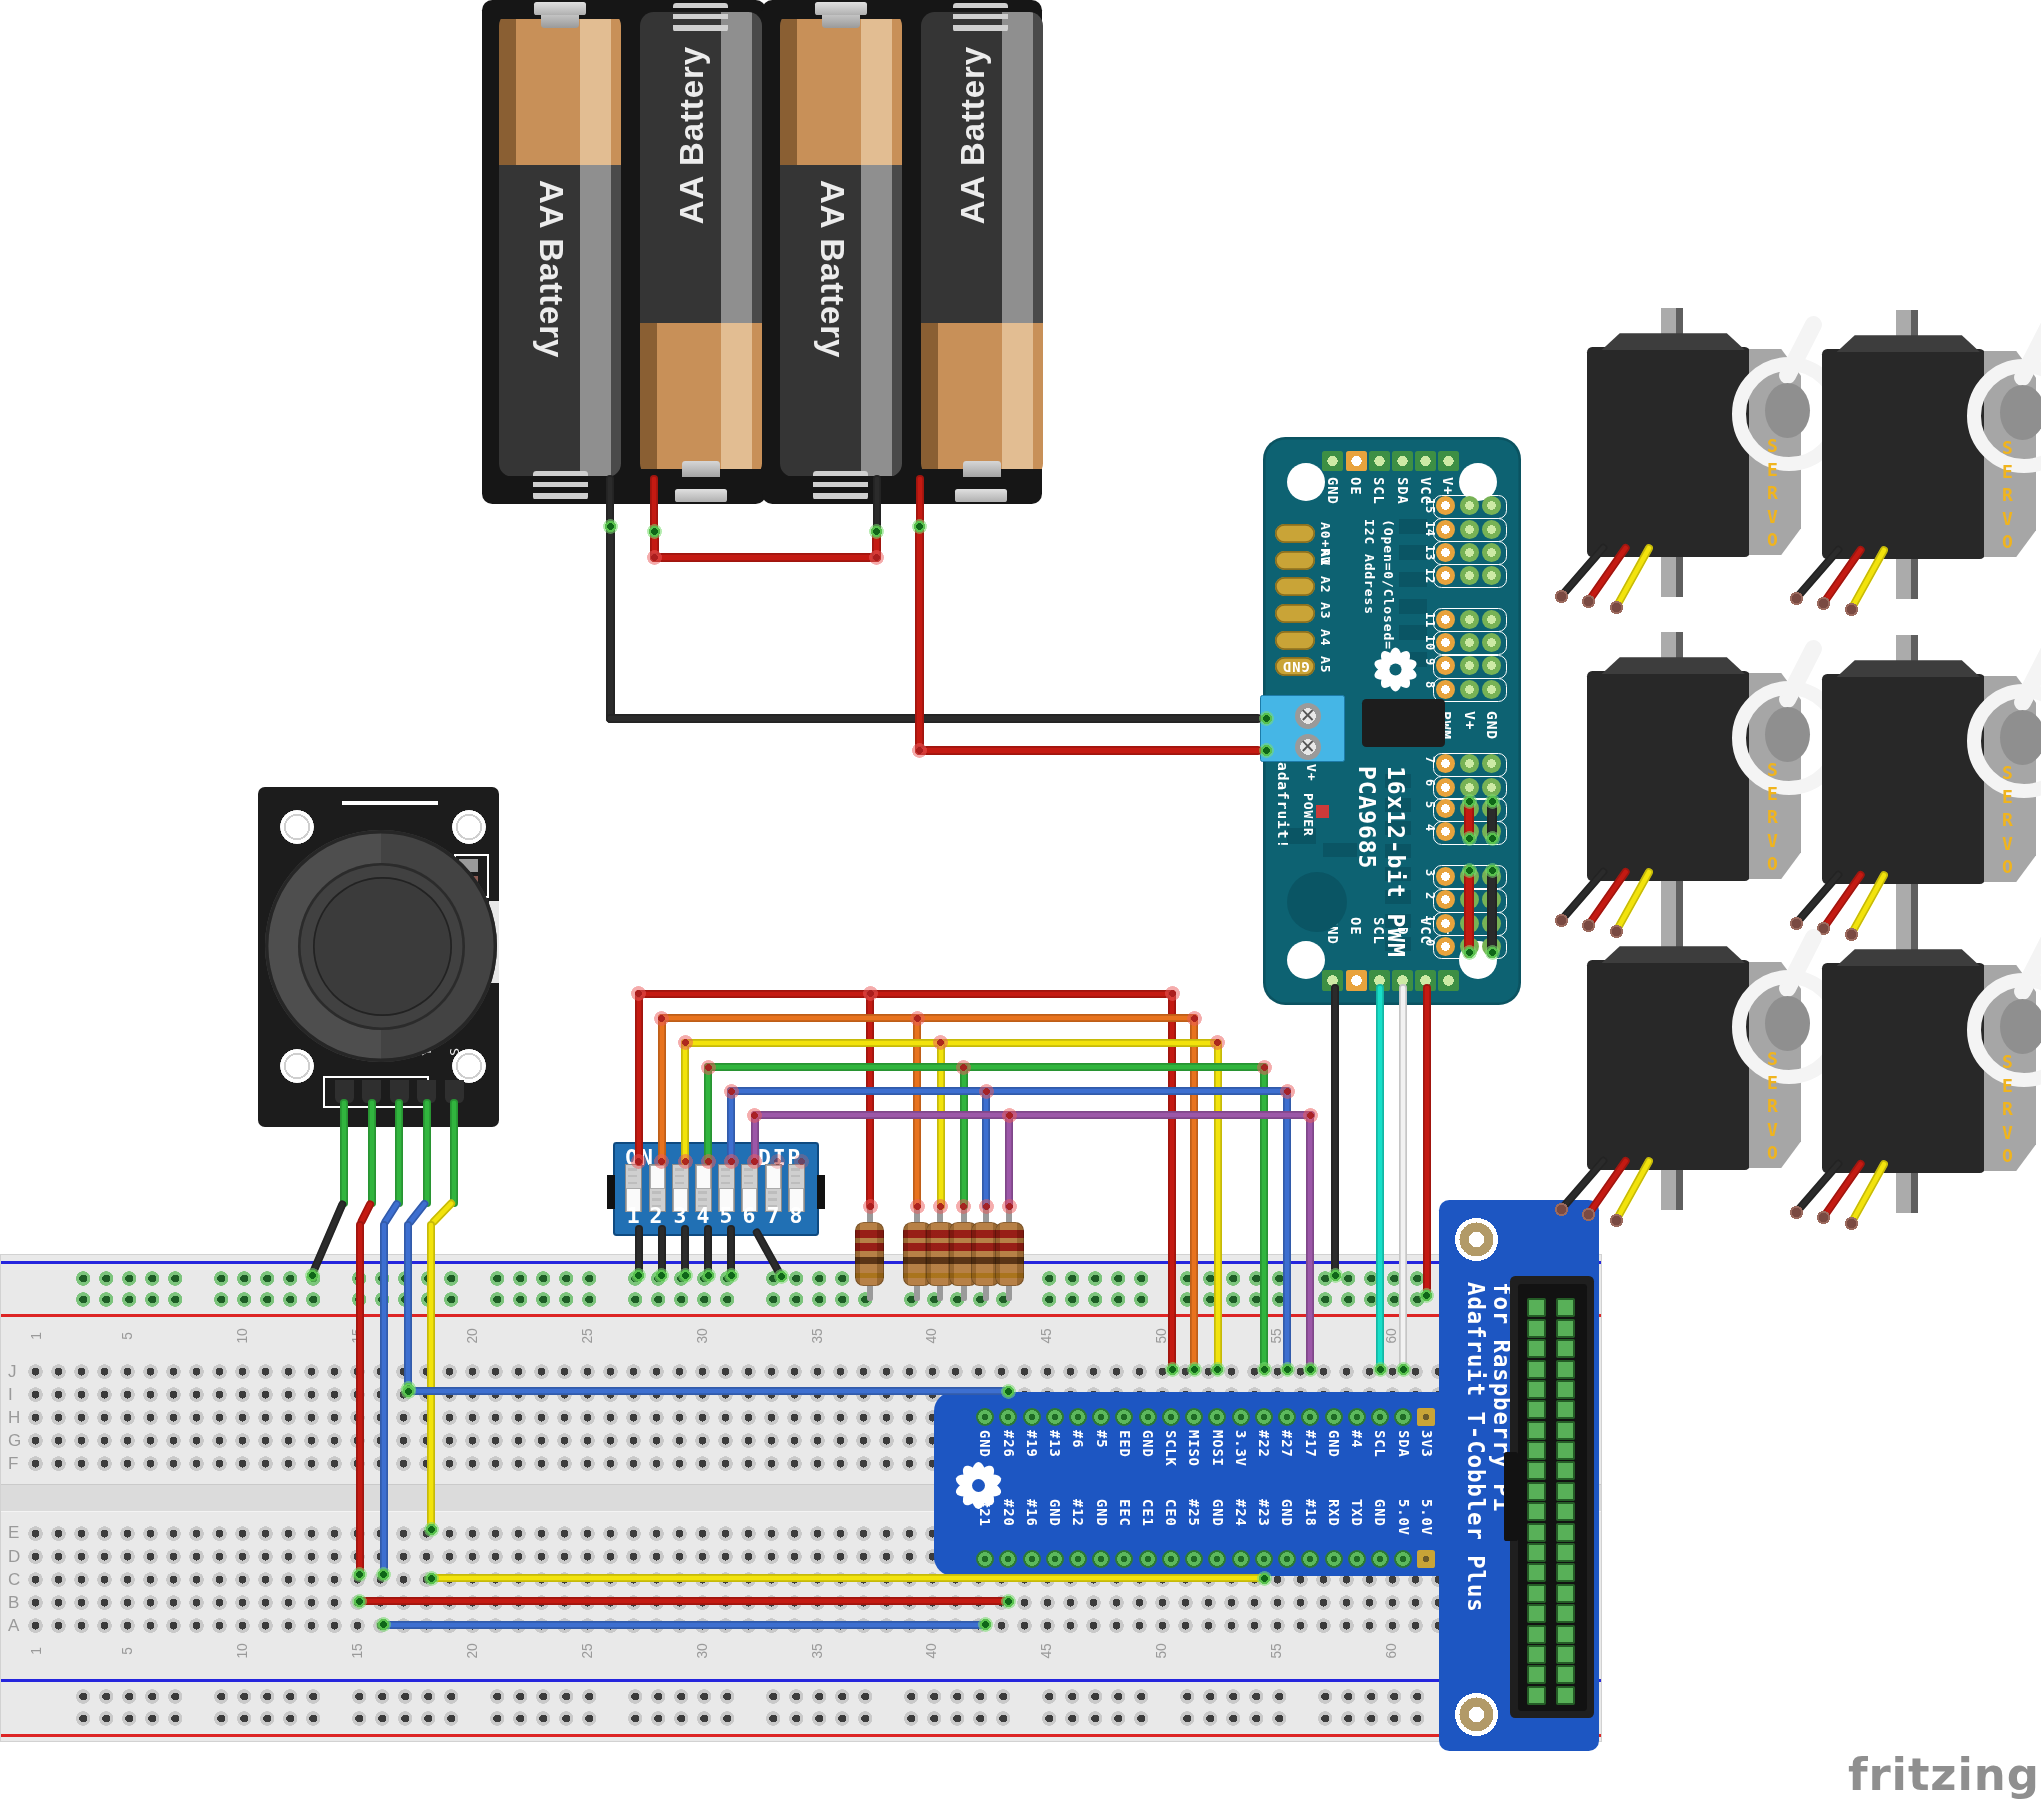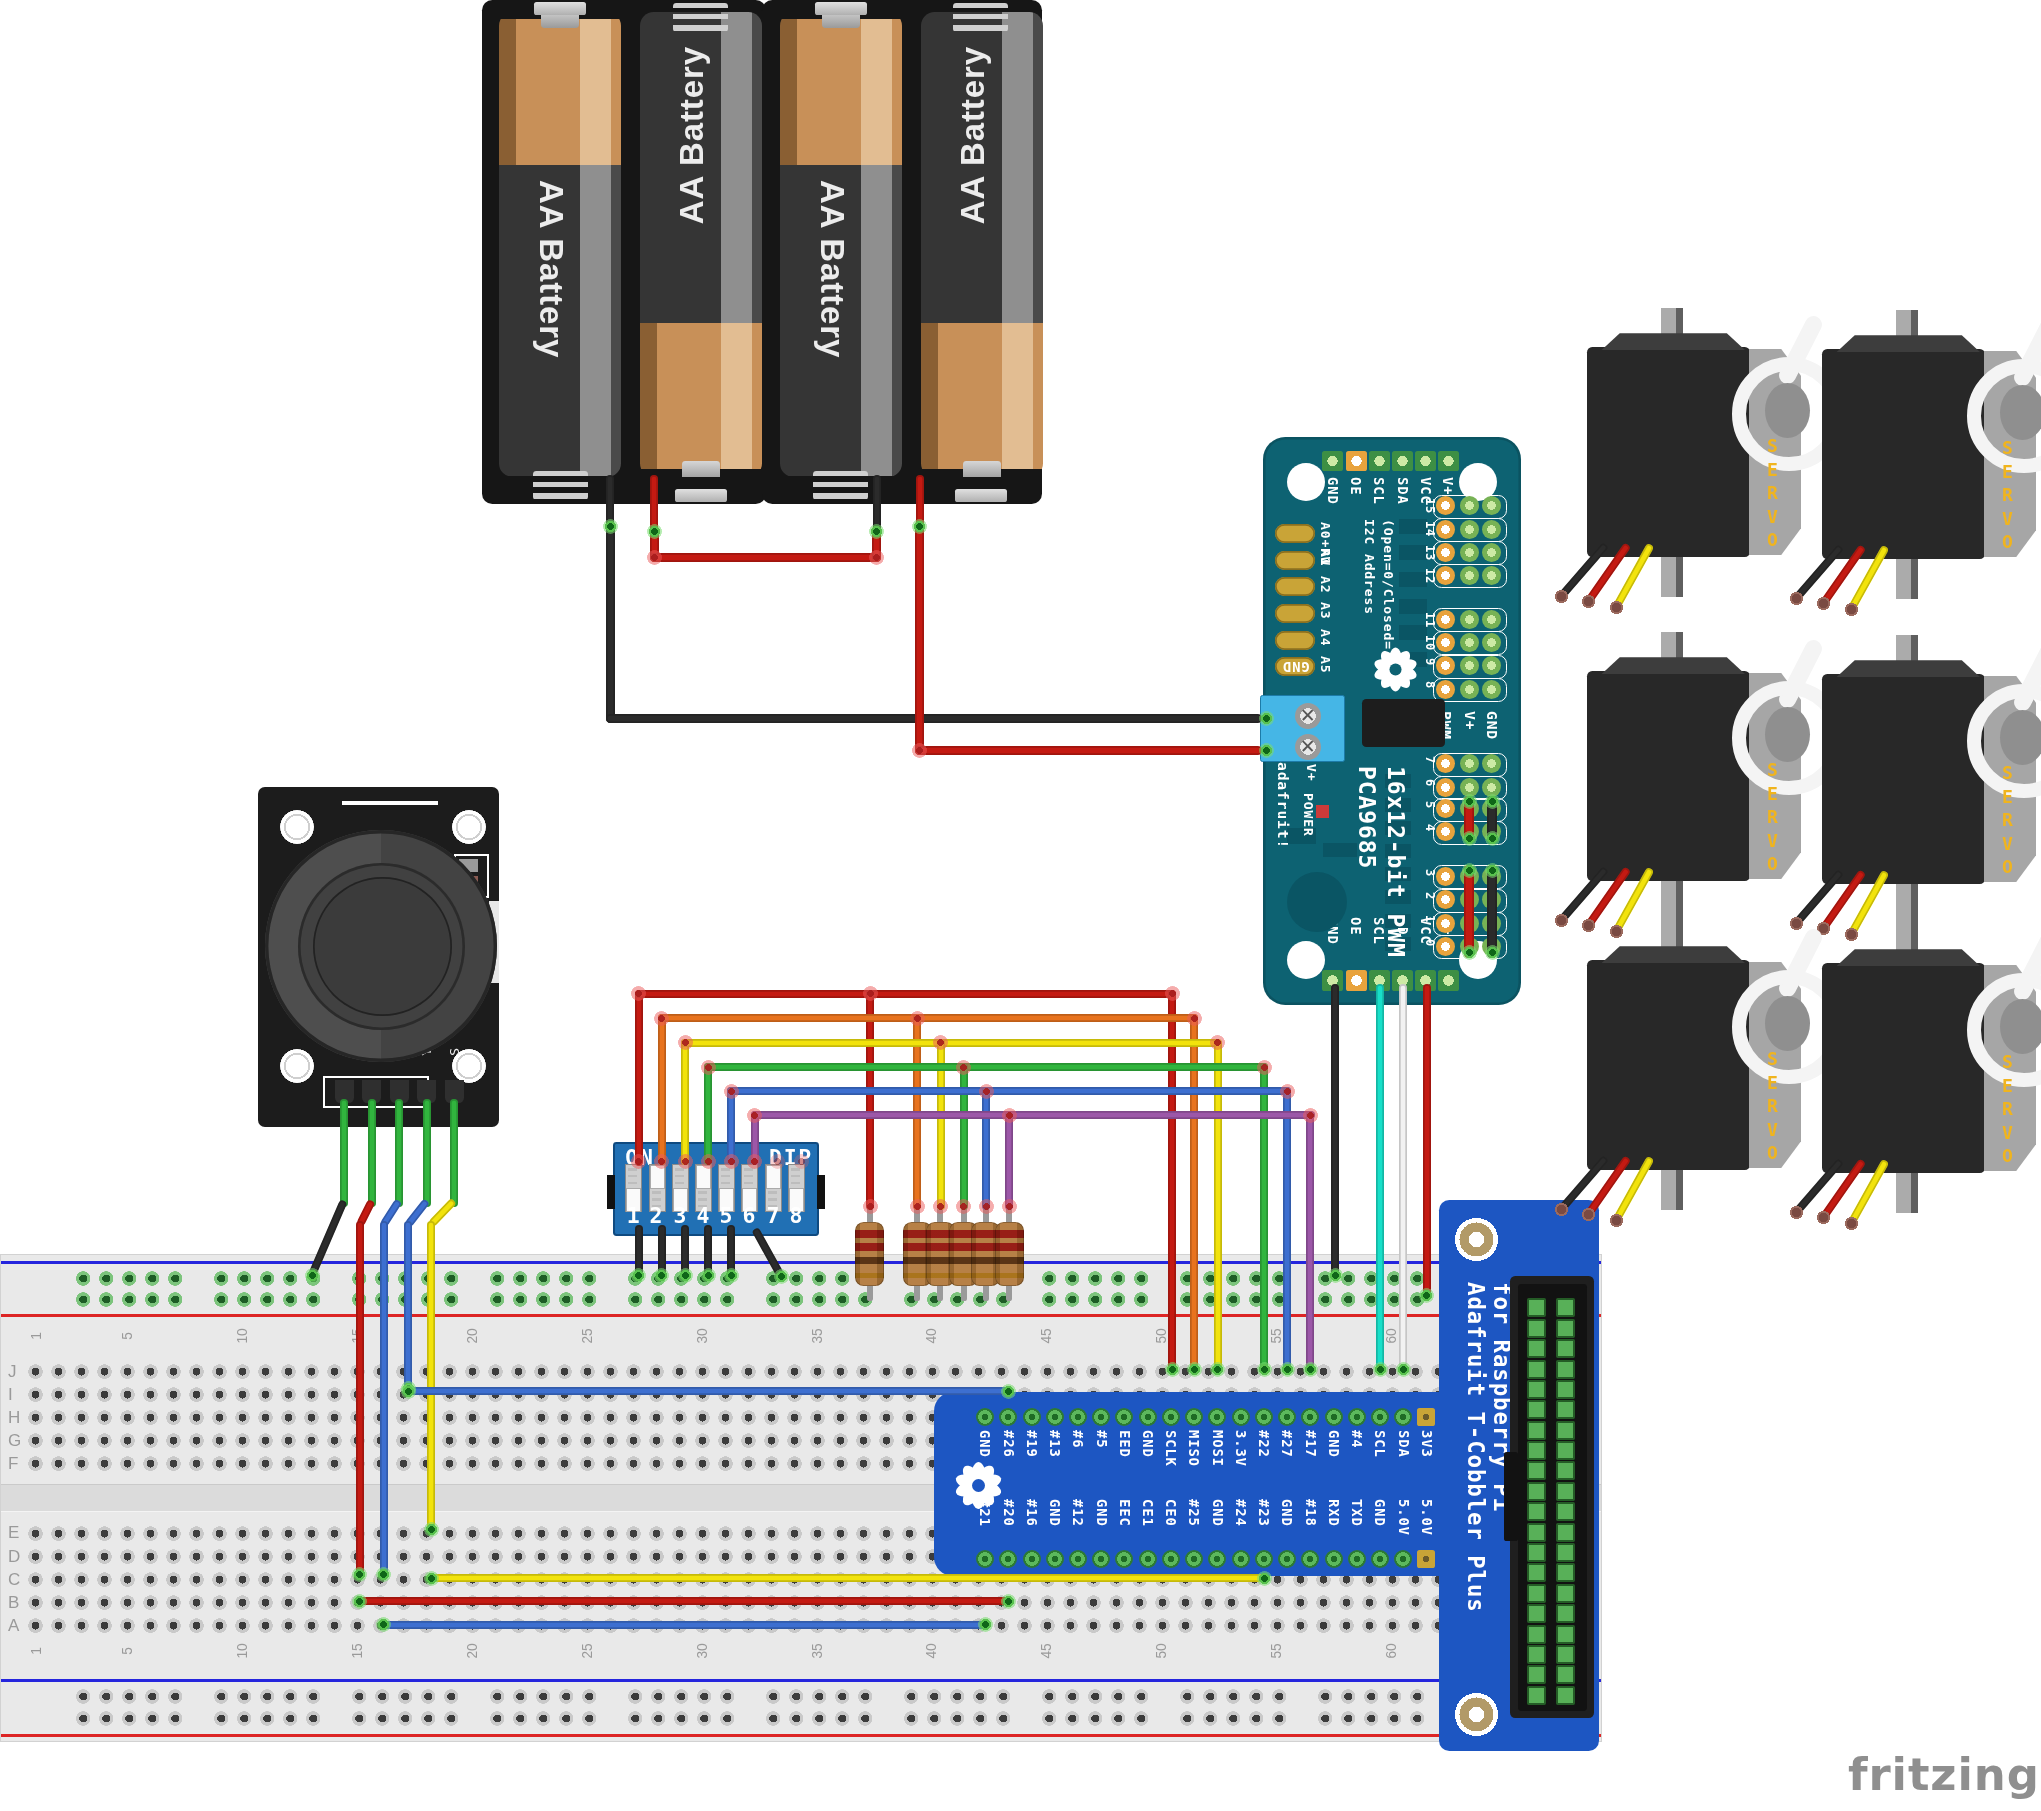--- a/index.html
+++ b/index.html
@@ -410,21 +410,21 @@
         <div class="joy-pin" style="left: 132px;"></div>
         <div class="joy-pin" style="left: 159px;"></div>
         <div class="joy-pin" style="left: 187px;"></div>
       </div>
   </div>
 
   <div id="dip">
     <div class="dip-tab" style="left:-7.7px;"></div>
     <div class="dip-tab" style="left:202px;"></div>
     <div class="dip-head" style="left:10.3px;">ON</div>
-    <div class="dip-head" style="left:154px;">DIP</div>
+    <div class="dip-head" style="left:143px;">DIP</div>
     <div id="dip-gen">
         <div class="dip-track" style="left: 10.3px;">
           <div class="dip-knob" style="top: 23px;"></div>
           <div class="dip-notch" style="top: 2.6px;"></div>
         </div>
         <div class="dip-num" style="left: 5.2px;">1</div>
         <div class="dip-track" style="left: 34px;">
           <div class="dip-knob" style="top: 0px;"></div>
           <div class="dip-notch" style="top: 26px;"></div>
         </div>

